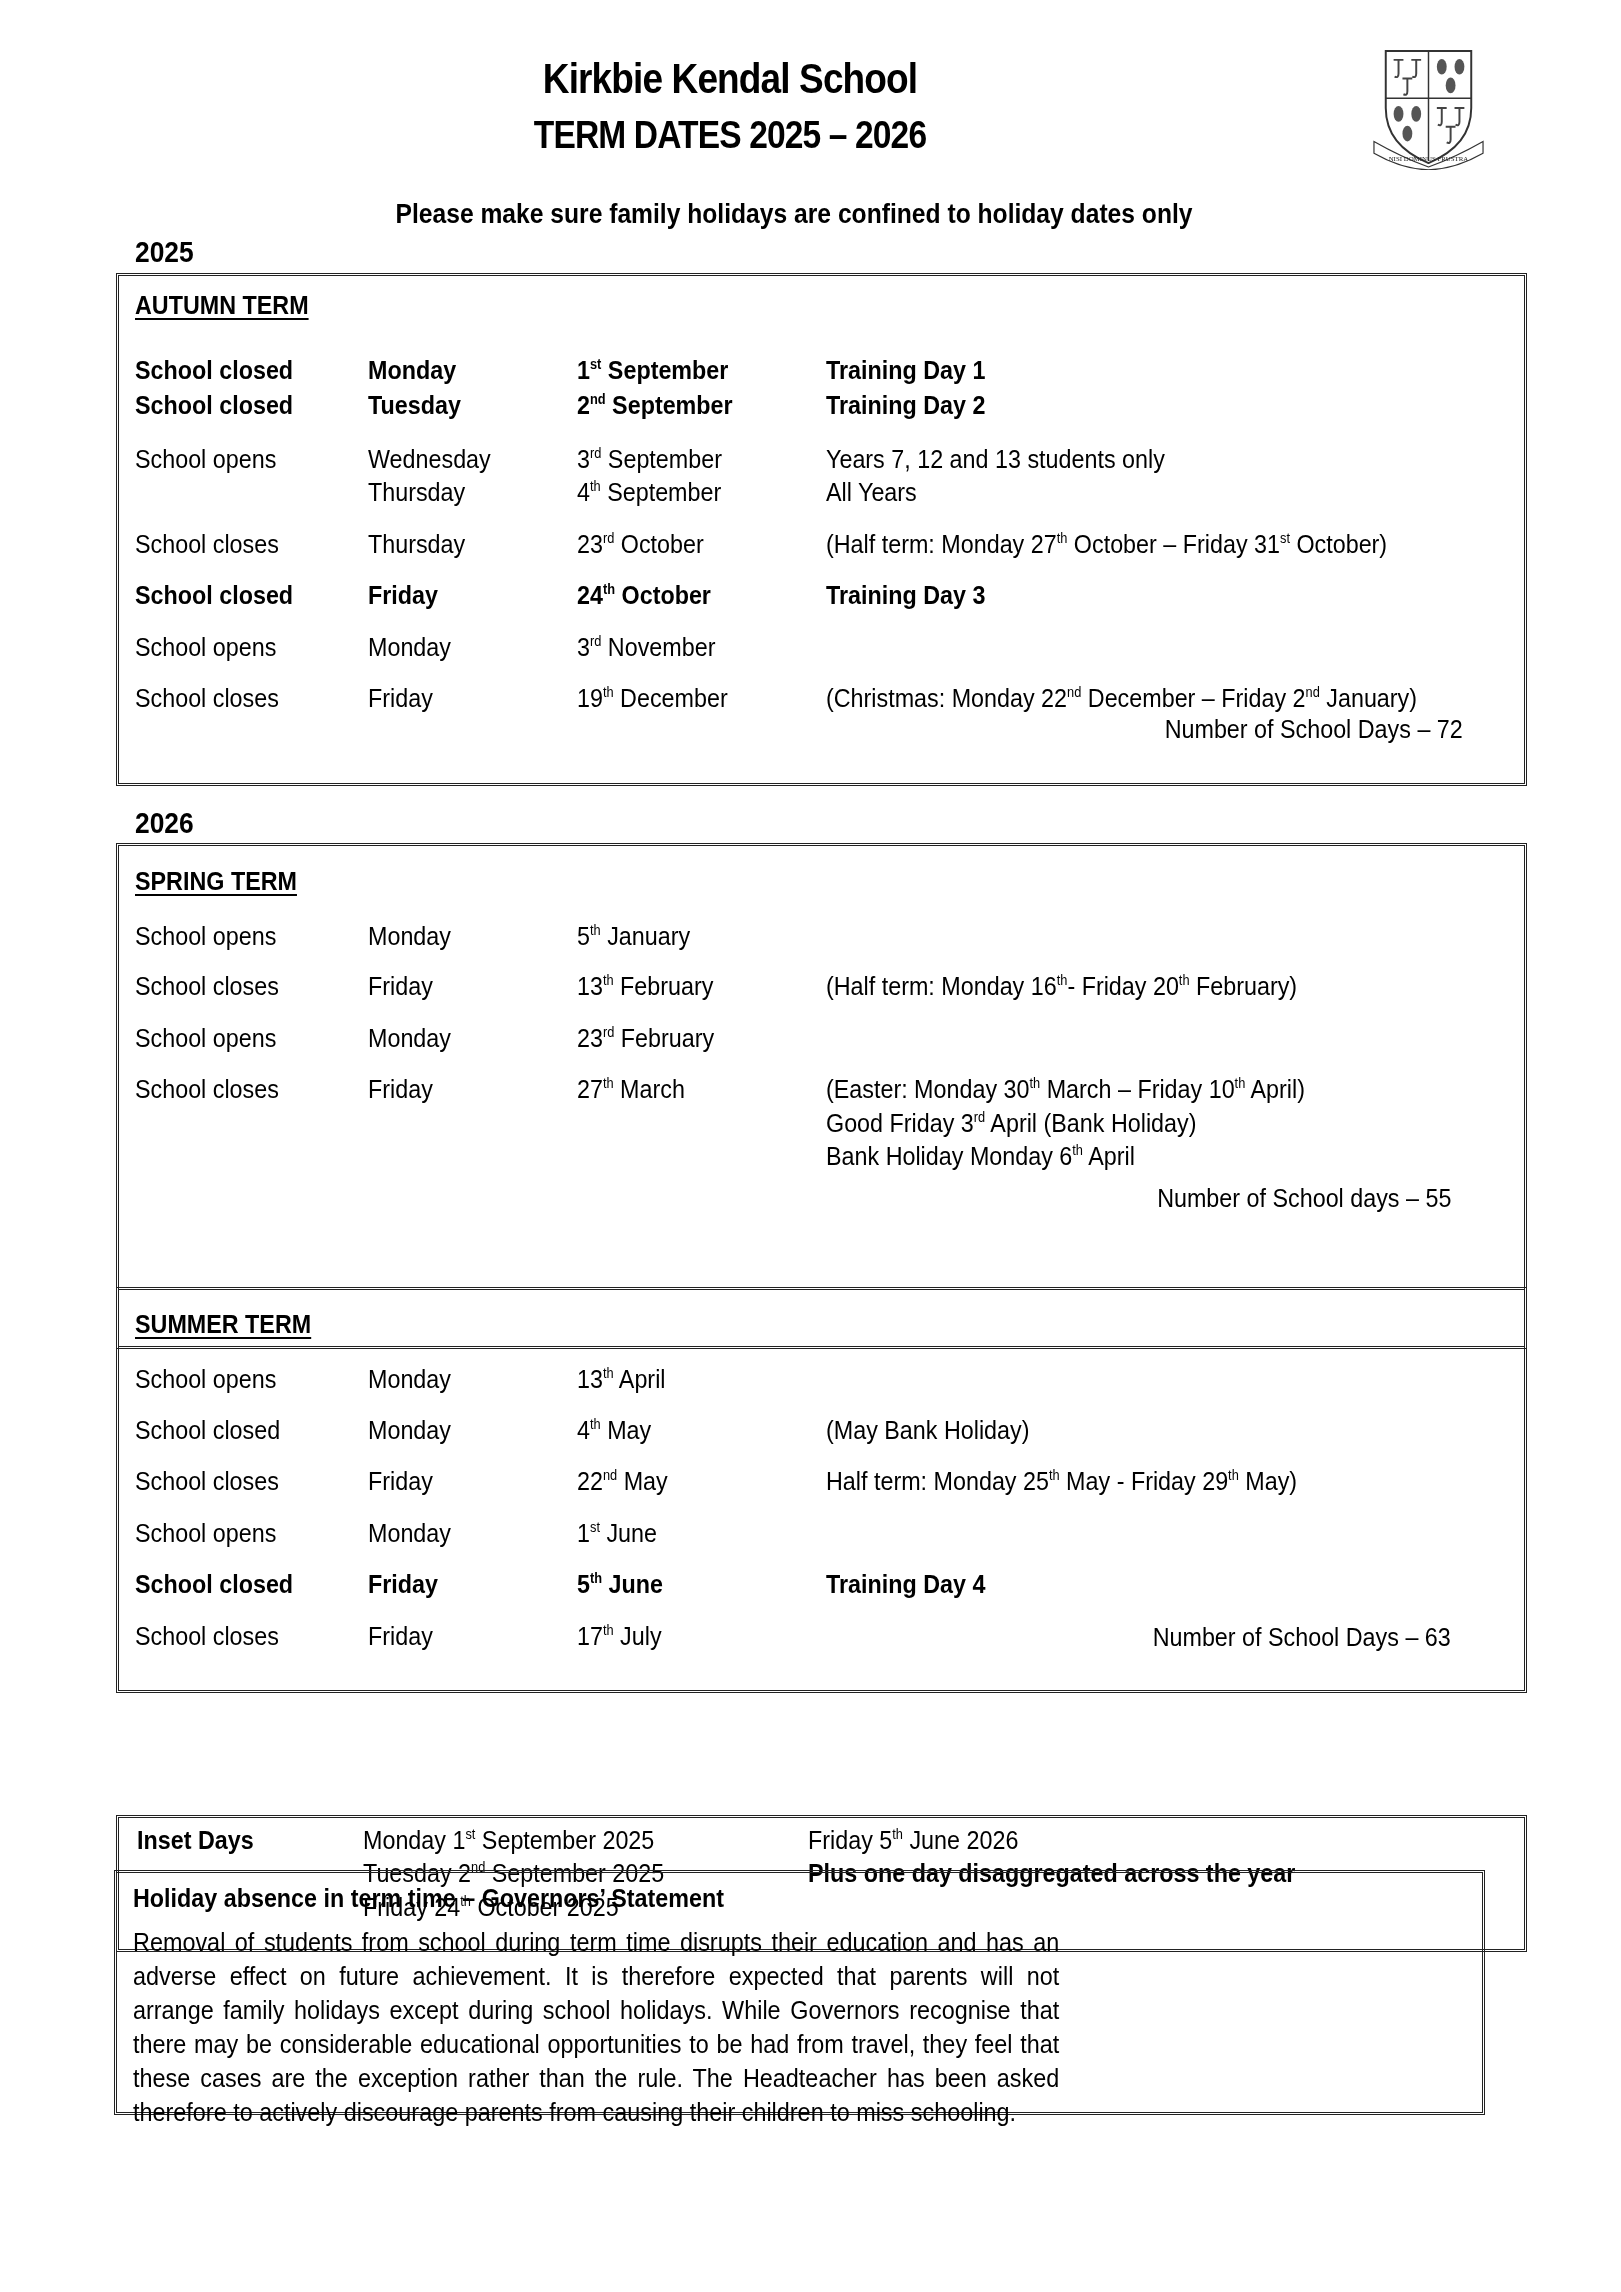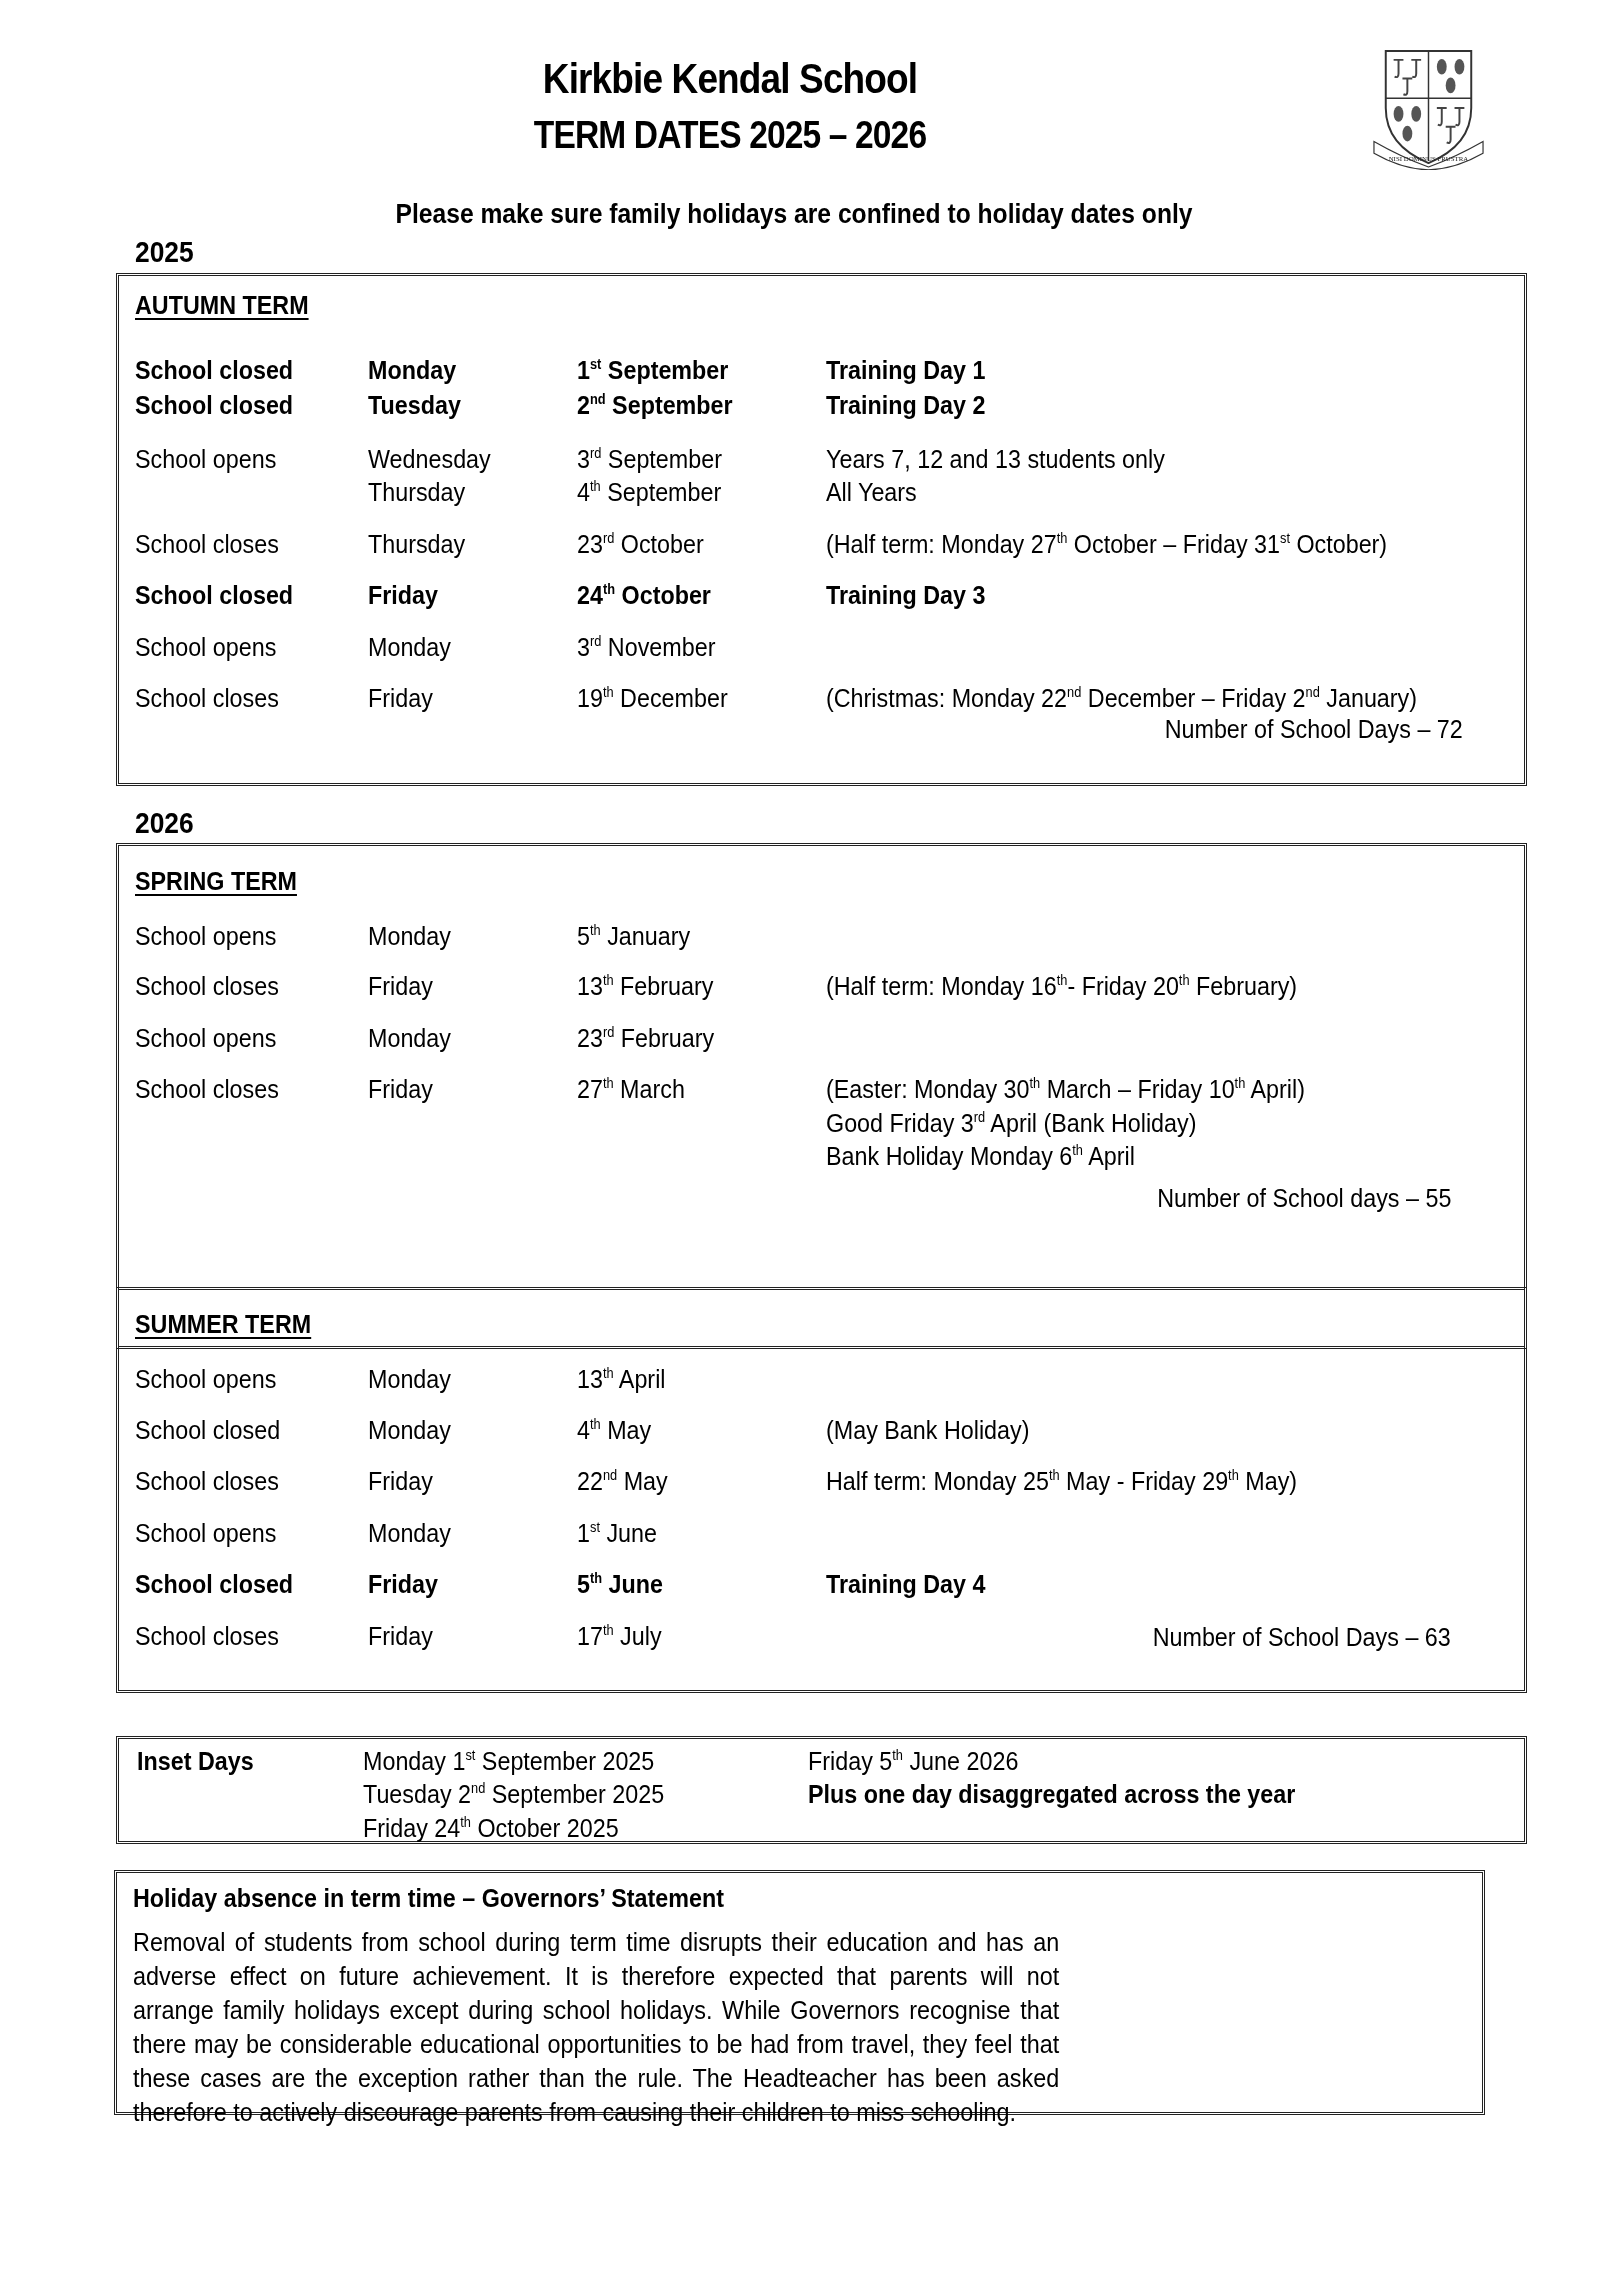--- a/index.html
+++ b/index.html
@@ -182,21 +182,21 @@
       <div>
         <div class="abs cell" style="left:15.7px; top:330px;">School closes</div>
         <div class="abs cell" style="left:249px; top:330px;">Friday</div>
         <div class="abs cell" style="left:458px; top:330px;">17<sup>th</sup> July</div>
         <div class="abs cell" style="left:707px; top:330px;"></div>
       </div>
     </div>
   <div class="abs days" style="right:73px; top:332px;">Number of School Days – 63</div>
 </div>
 
-<div class="box" style="top:1736px; height:108px;">
+<div class="box" style="top:1815px; height:137px;">
   <div class="abs cell bold" style="left:17.6px; top:5.9px;">Inset Days</div>
   <div id="inset-col1">
       <div class="abs cell" style="left:244px; top:5.9px;">Monday 1<sup>st</sup> September 2025</div>
       <div class="abs cell" style="left:244px; top:39px;">Tuesday 2<sup>nd</sup> September 2025</div>
       <div class="abs cell" style="left:244px; top:73px;">Friday 24<sup>th</sup> October 2025</div>
     </div>
   <div id="inset-col2">
       <div class="abs cell" style="left:689px; top:5.9px;">Friday 5<sup>th</sup> June 2026</div>
     </div>
   <div class="abs cell bold" style="left:689px; top:39px;">Plus one day disaggregated across the year</div>

